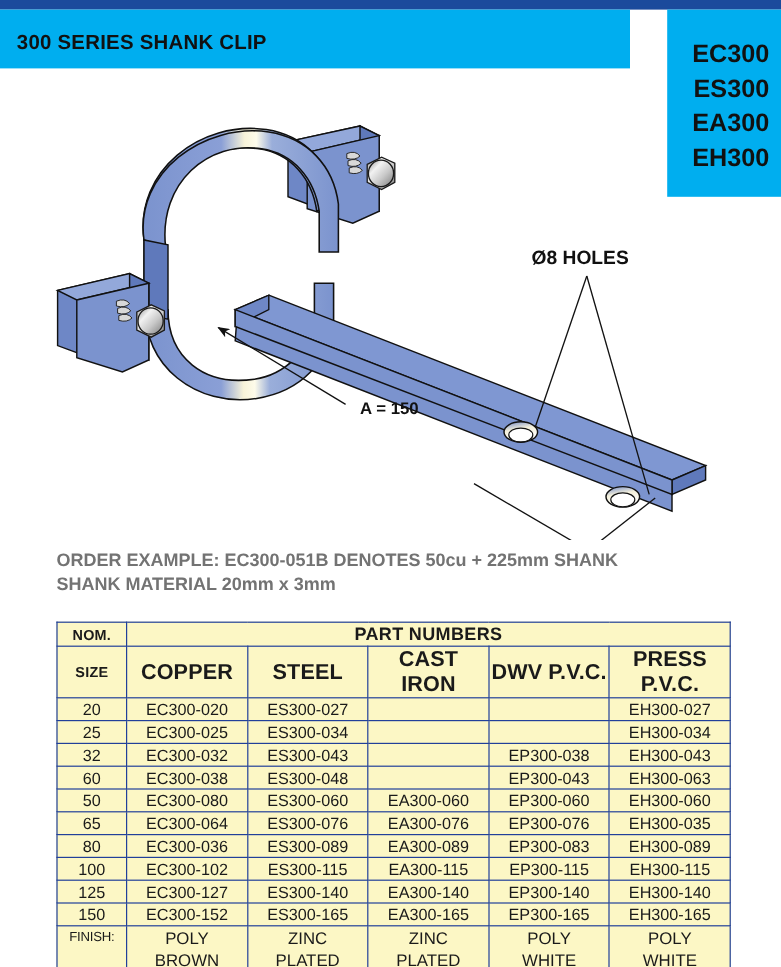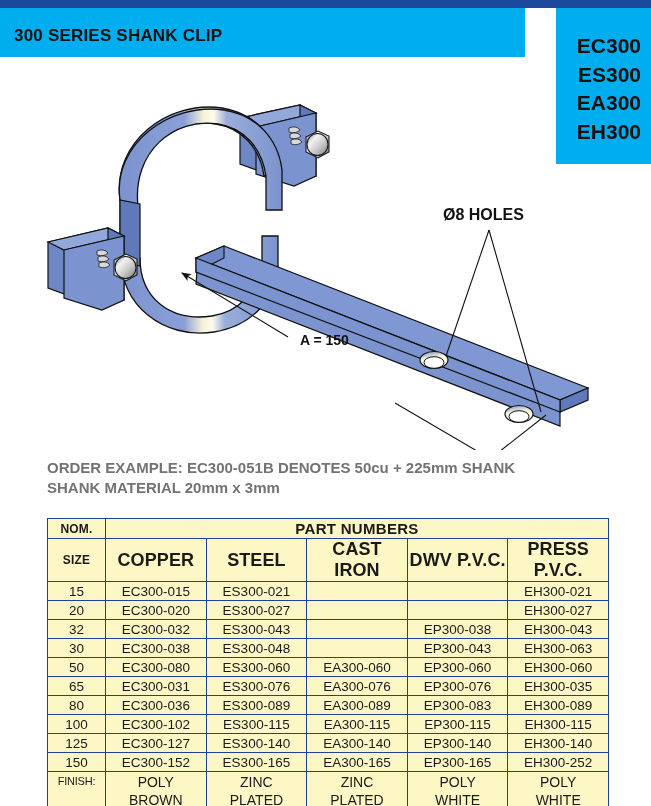--- a/index.html
+++ b/index.html
@@ -337,62 +337,62 @@
         <th class="nom-head nomsize-cell">SIZE</th>
         <th class="col-head">COPPER</th>
         <th class="col-head">STEEL</th>
         <th class="col-head">CAST IRON</th>
         <th class="col-head">DWV P.V.C.</th>
         <th class="col-head">PRESS P.V.C.</th>
       </tr>
     </thead>
     <tbody id="parts-body">
         <tr class="data-row">
-          <td class="size-cell nomsize-cell">15</td>
-          <td>EC300-015</td>
-          <td>ES300-021</td>
-          <td></td>
-          <td></td>
-          <td>EH300-021</td>
-        </tr>
-        <tr class="data-row">
           <td class="size-cell nomsize-cell">20</td>
           <td>EC300-020</td>
           <td>ES300-027</td>
           <td></td>
           <td></td>
           <td>EH300-027</td>
         </tr>
         <tr class="data-row">
+          <td class="size-cell nomsize-cell">25</td>
+          <td>EC300-025</td>
+          <td>ES300-034</td>
+          <td></td>
+          <td></td>
+          <td>EH300-034</td>
+        </tr>
+        <tr class="data-row">
           <td class="size-cell nomsize-cell">32</td>
           <td>EC300-032</td>
           <td>ES300-043</td>
           <td></td>
           <td>EP300-038</td>
           <td>EH300-043</td>
         </tr>
         <tr class="data-row">
-          <td class="size-cell nomsize-cell">30</td>
+          <td class="size-cell nomsize-cell">60</td>
           <td>EC300-038</td>
           <td>ES300-048</td>
           <td></td>
           <td>EP300-043</td>
           <td>EH300-063</td>
         </tr>
         <tr class="data-row">
           <td class="size-cell nomsize-cell">50</td>
           <td>EC300-080</td>
           <td>ES300-060</td>
           <td>EA300-060</td>
           <td>EP300-060</td>
           <td>EH300-060</td>
         </tr>
         <tr class="data-row">
           <td class="size-cell nomsize-cell">65</td>
-          <td>EC300-031</td>
+          <td>EC300-064</td>
           <td>ES300-076</td>
           <td>EA300-076</td>
           <td>EP300-076</td>
           <td>EH300-035</td>
         </tr>
         <tr class="data-row">
           <td class="size-cell nomsize-cell">80</td>
           <td>EC300-036</td>
           <td>ES300-089</td>
           <td>EA300-089</td>
@@ -414,21 +414,21 @@
           <td>EA300-140</td>
           <td>EP300-140</td>
           <td>EH300-140</td>
         </tr>
         <tr class="data-row">
           <td class="size-cell nomsize-cell">150</td>
           <td>EC300-152</td>
           <td>ES300-165</td>
           <td>EA300-165</td>
           <td>EP300-165</td>
-          <td>EH300-252</td>
+          <td>EH300-165</td>
         </tr>
       </tbody>
     <tfoot>
       <tr class="finish-row">
         <td class="finish-label nomsize-cell">FINISH:</td>
         <td>
           <span class="finish-two-line">POLY</span>
           <span class="finish-two-line">BROWN</span>
         </td>
         <td>

